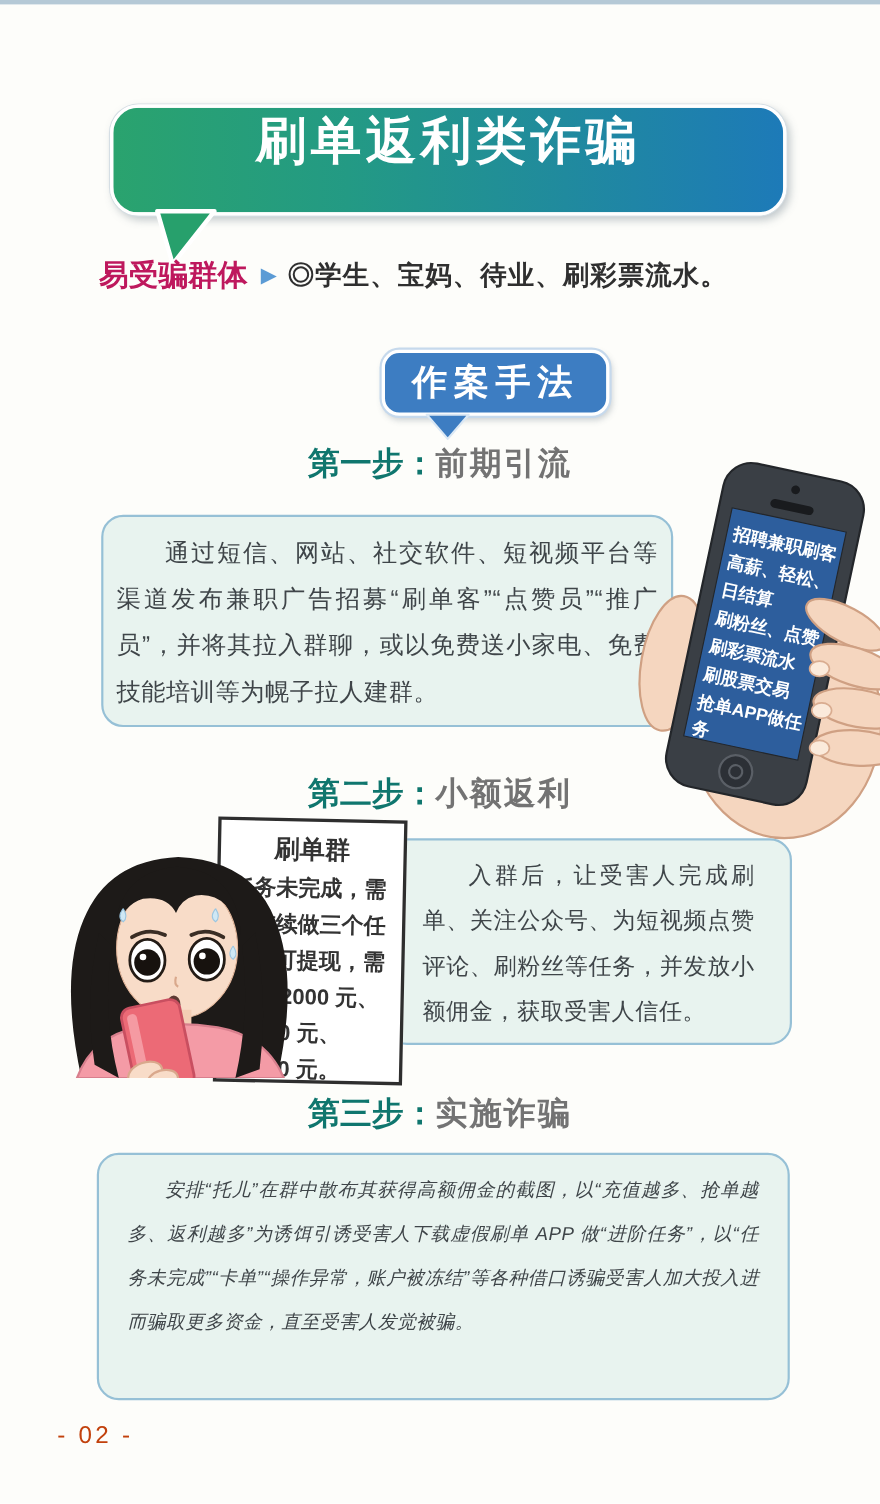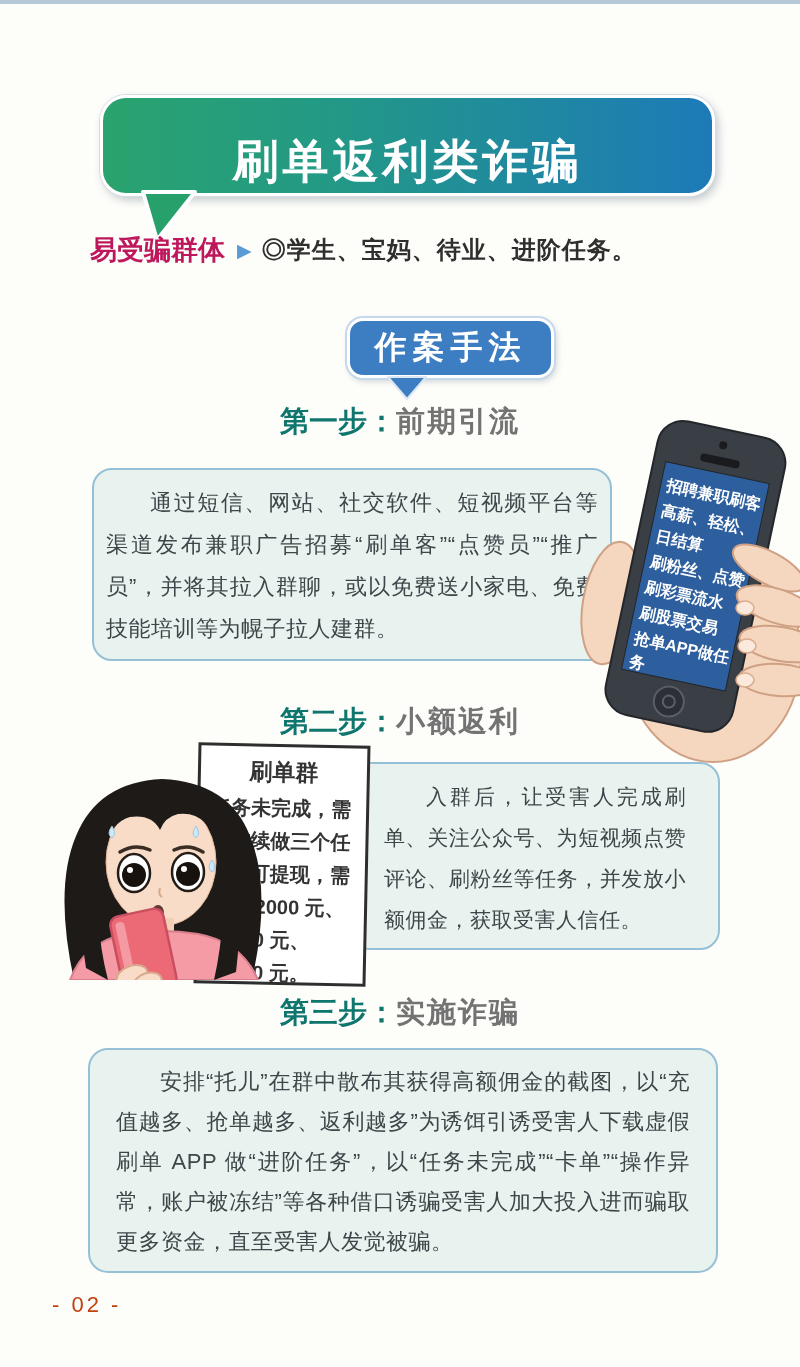--- a/index.html
+++ b/index.html
@@ -13,21 +13,21 @@
     position:absolute; top:0; left:0; width:800px; height:4px;
     background:#b5c9d6;
   }
 
   
   .title-bubble {
     position:absolute; left:100px; top:95px; width:615px; height:101px;
     background:linear-gradient(90deg,#2aa36e 0%, #239a84 35%, #1d7ab8 100%);
     border:3px solid #ffffff; border-radius:26px;
     box-shadow:0 0 0 1px #d5dee4, 3px 4px 8px rgba(80,100,115,.35);
-    display:flex; align-items:flex-end; justify-content:center;
+    display:flex; align-items:flex-start; justify-content:center;
   }
   .title-bubble .title-text {
     color:#ffffff; font-family:"Liberation Serif", serif; font-weight:bold;
     font-size:46px; letter-spacing:4px;
   }
   .bubble-tail { position:absolute; left:138px; top:189px; }
 
   
   .target-row {
     position:absolute; left:90px; top:233px; width:650px; height:34px;
@@ -73,21 +73,21 @@
     color:#3f4549;
   }
   .info-box p {
     text-indent:2em; text-align:justify; letter-spacing:.5px;
   }
   .box1 { left:92px; top:468px; width:520px; height:193px; padding:12px 12px; }
   .box1 p { font-size:22px; line-height:42px; }
   .box2 { left:350px; top:762px; width:370px; height:188px; padding:12px 32px 12px 32px; z-index:1; }
   .box2 p { font-size:21px; line-height:41px; }
   .box3 { left:88px; top:1048px; width:630px; height:225px; padding:12px 26px; }
-  .box3 p { font-size:22px; line-height:40px; }
+  .box3 p { font-size:17px; line-height:40px;font-style:italic; }
 
   
   .phone-illust { position:absolute; left:573px; top:418px; width:227px; height:352px; }
   .phone-screen-text { font-weight:bold; fill:#ffffff; font-size:16px; font-family:"Liberation Sans",sans-serif; }
 
   
   .note {
     position:absolute; left:196px; top:744px; width:172px; height:241px;
     background:#ffffff; border:3px solid #2e2e2e;
     transform:rotate(1.2deg); z-index:2;
@@ -114,21 +114,21 @@
   <div class="title-bubble">
     <span class="title-text">刷单返利类诈骗</span>
   </div>
   <svg class="bubble-tail" width="62" height="54" viewBox="0 0 62 54">
     <path d="M5 3 L57 3 L19 51 Z" fill="#27a06c" stroke="#ffffff" stroke-width="4" stroke-linejoin="round"></path>
   </svg>
 
   <div class="target-row">
     <span class="target-label">易受骗群体</span>
     <span class="target-arrow">▶</span>
-    <span class="target-text">◎学生、宝妈、待业、进阶任务。</span>
+    <span class="target-text">◎学生、宝妈、待业、刷彩票流水。</span>
   </div>
 
   <div class="method-badge">
     <span class="badge-text">作案手法</span>
   </div>
   <svg class="badge-tail" width="44" height="26" viewBox="0 0 44 26">
     <path d="M3 1 L41 1 L22 23 Z" fill="#3d7dc2" stroke="#dbe8f4" stroke-width="2" stroke-linejoin="round"></path>
   </svg>
 
   <div class="step-heading h-step1">

